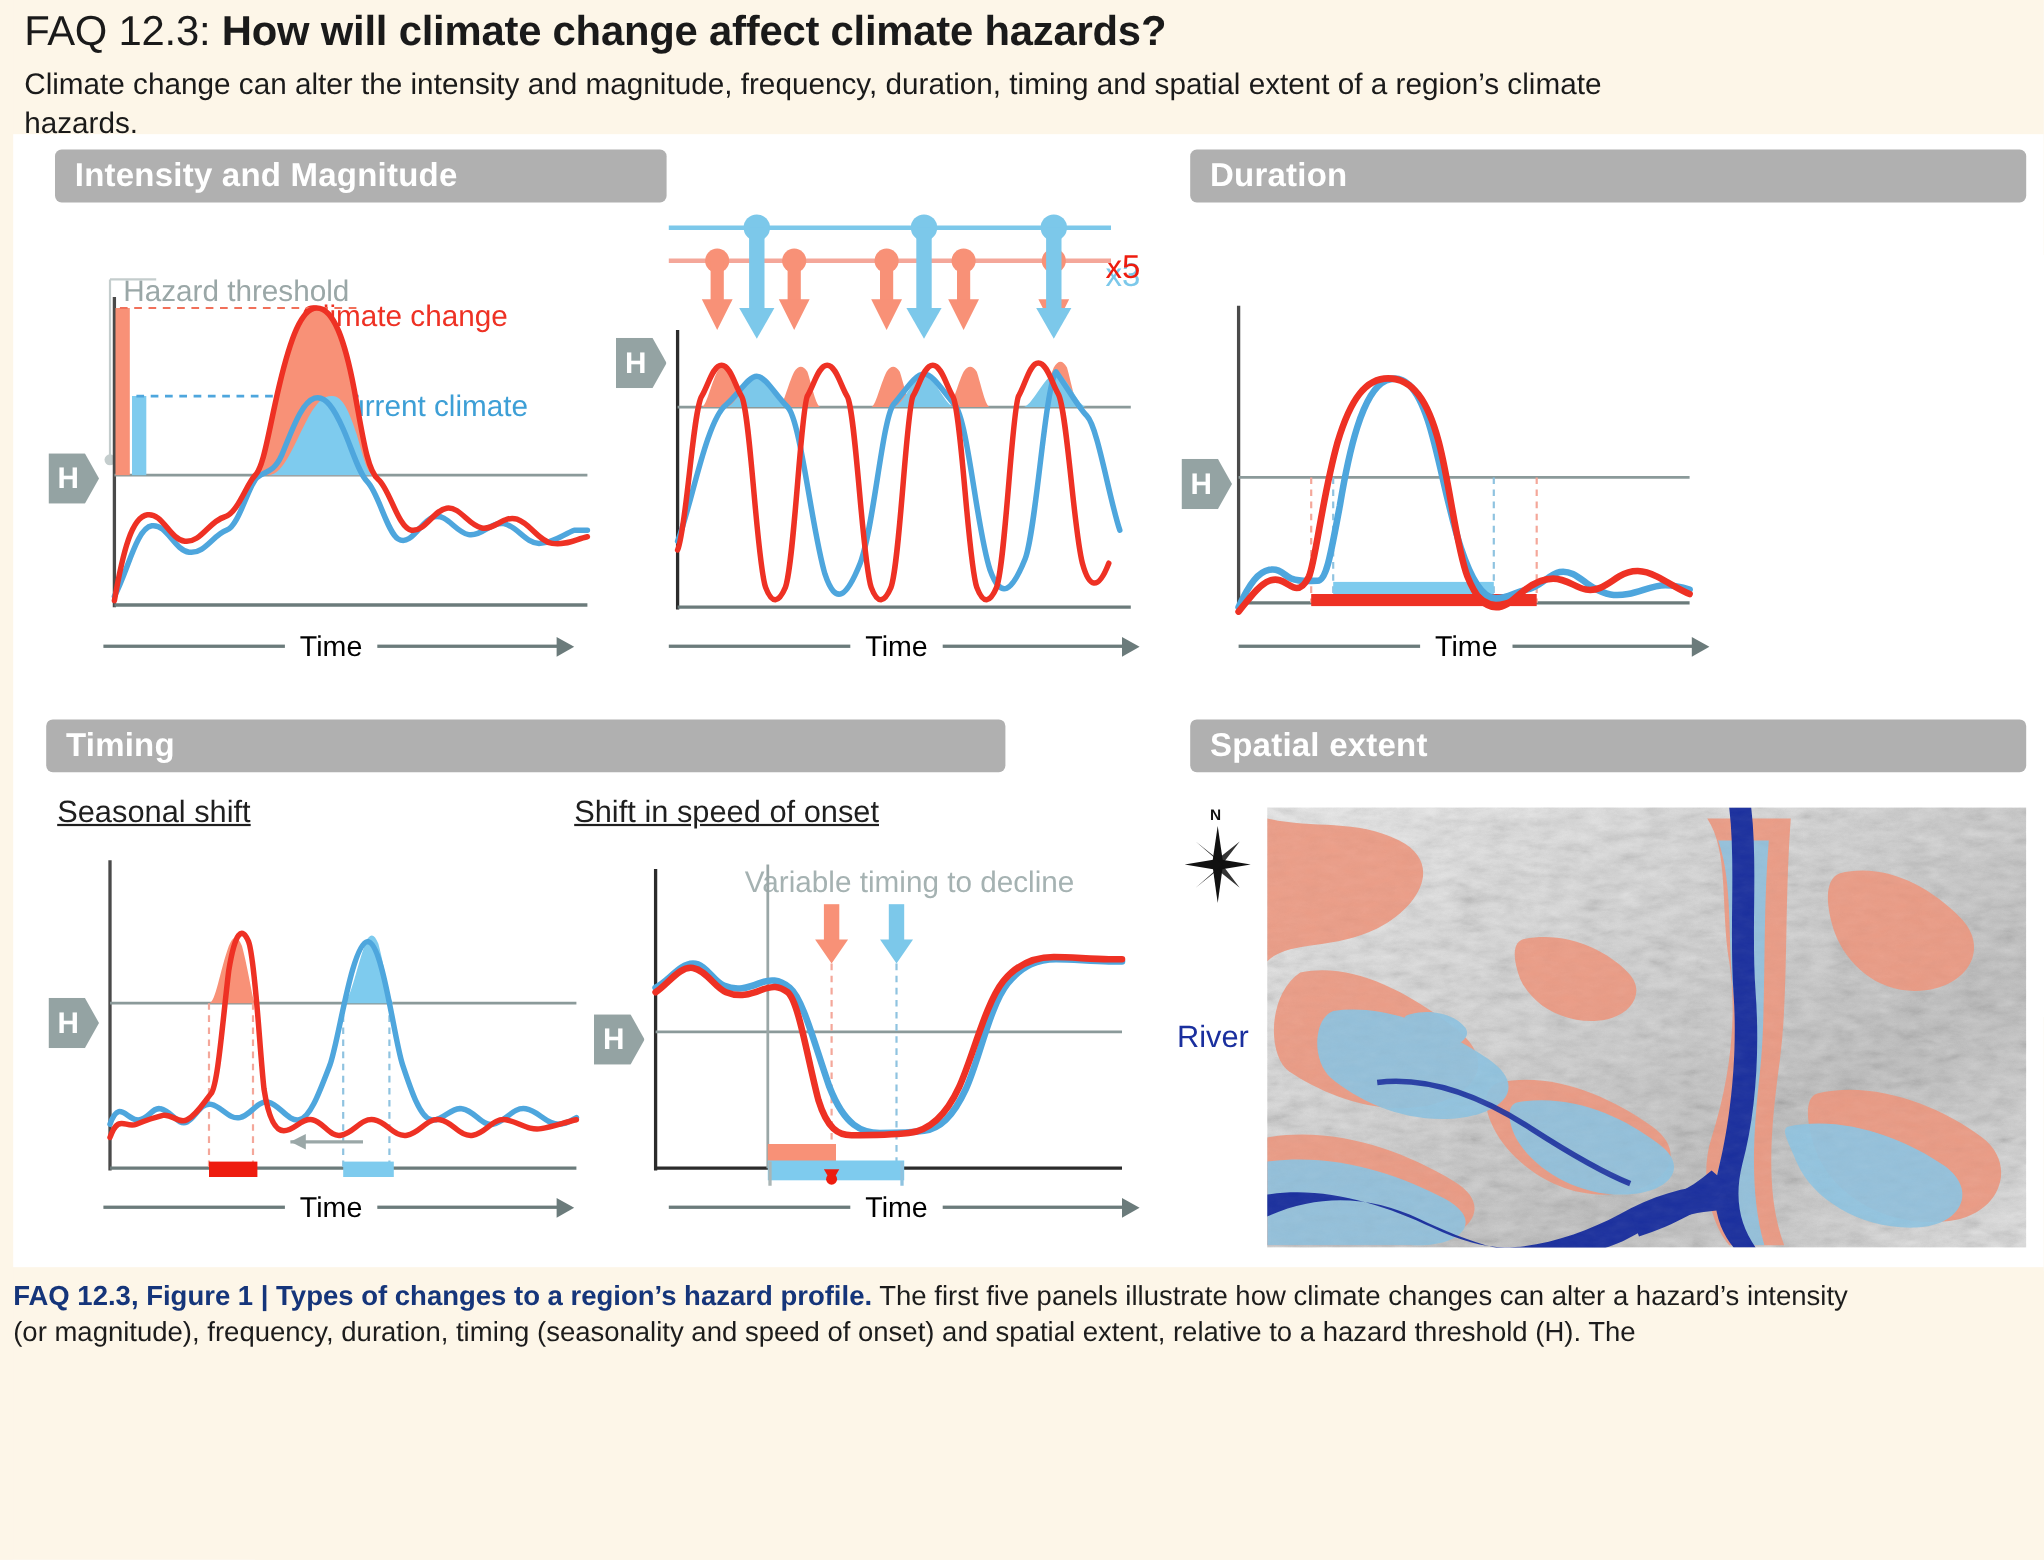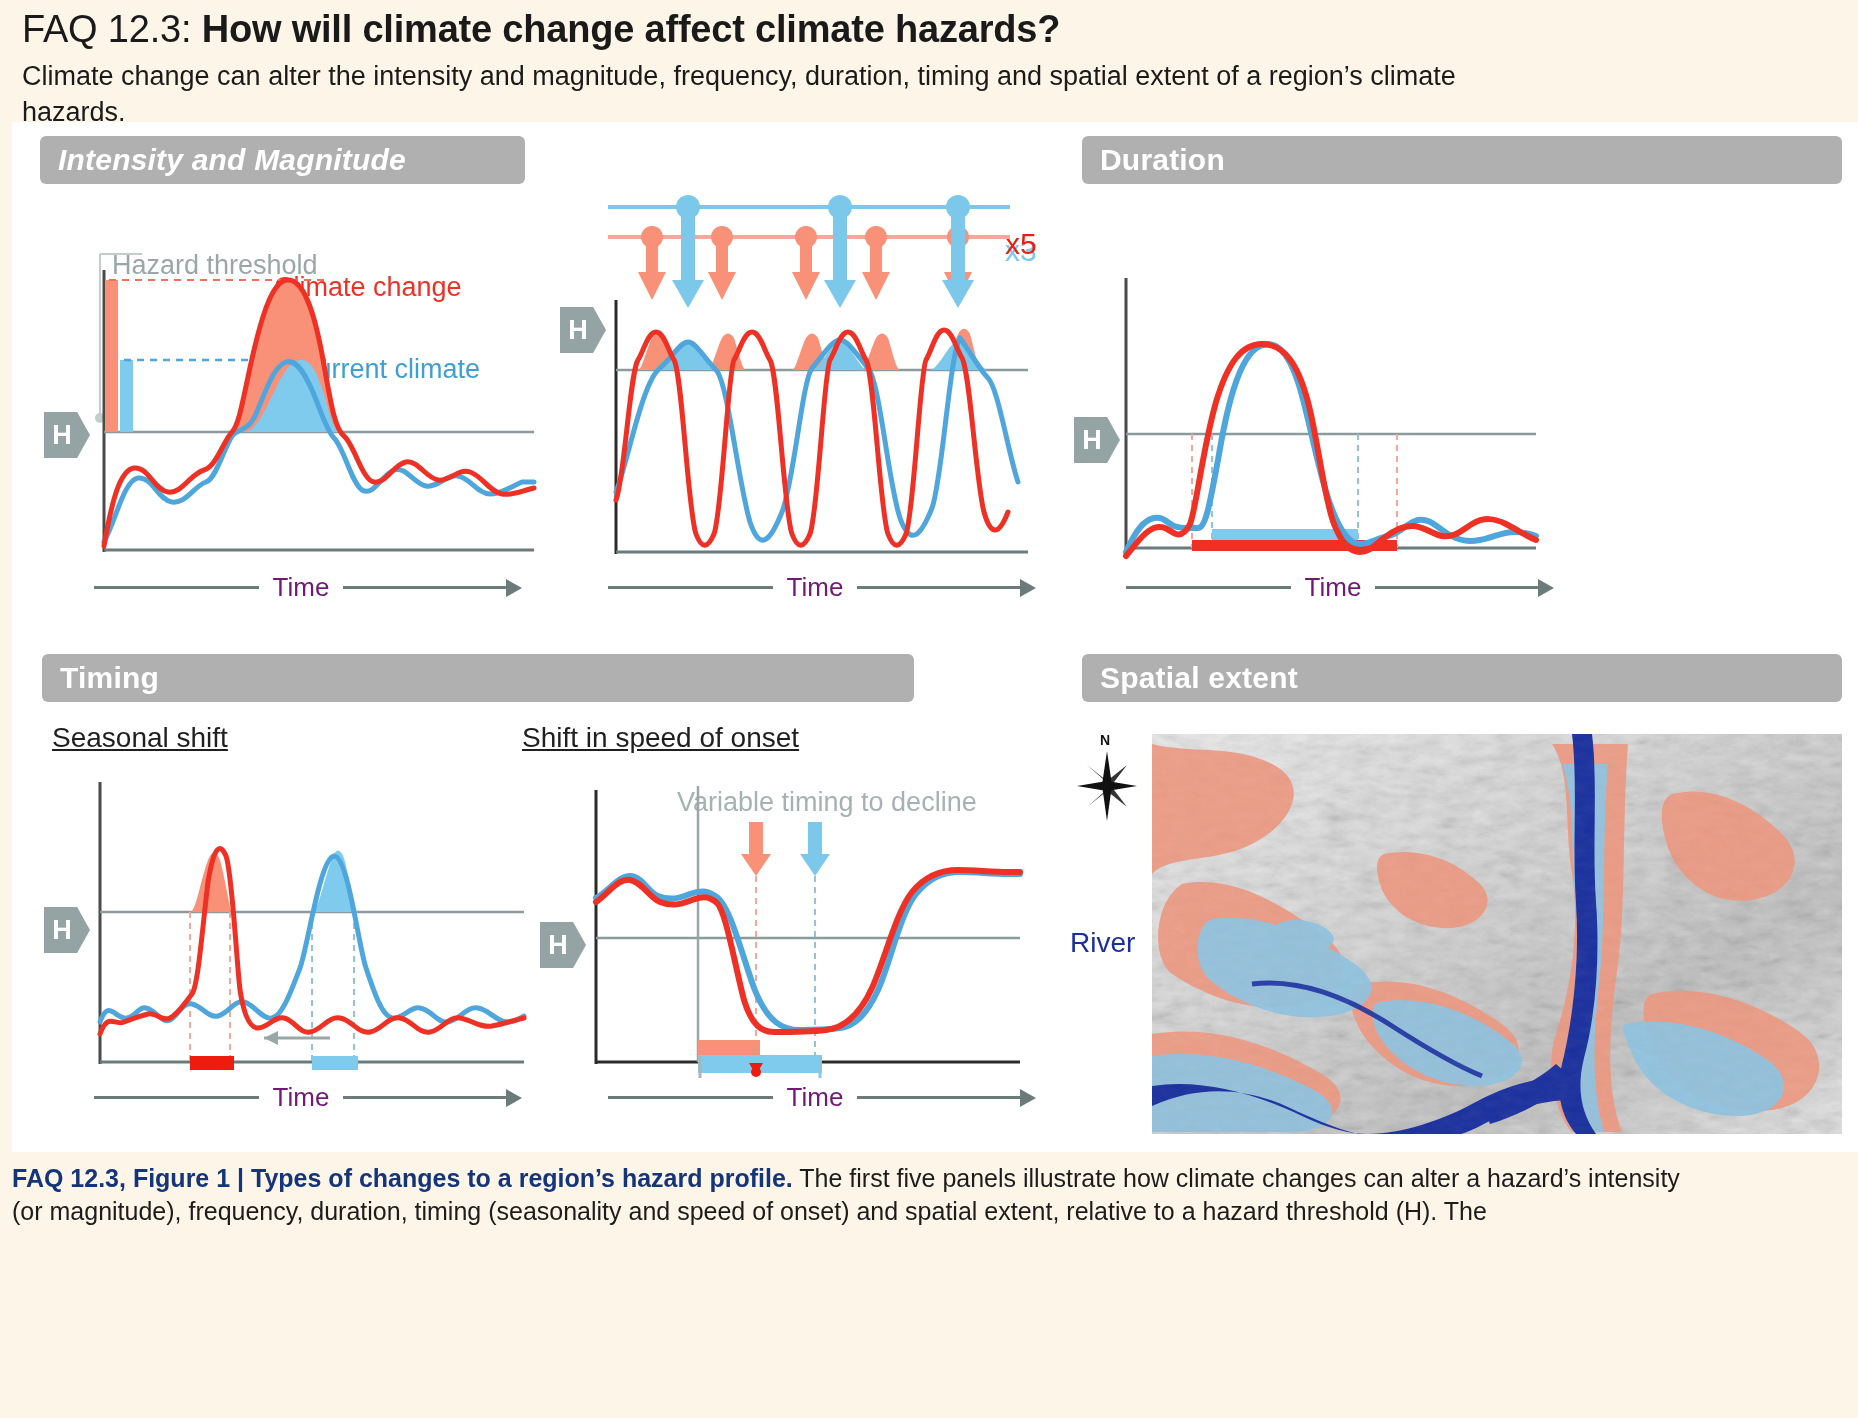--- a/index.html
+++ b/index.html
@@ -48,21 +48,21 @@
     font-size:27px; font-weight:700;
     display:flex; align-items:center; justify-content:center;
     background:#94a3a3;
     clip-path: polygon(0 0, 72% 0, 100% 50%, 72% 100%, 0 100%);
     padding-right:10px;
   }
 
   .axis-time {
     position:absolute;
     display:flex; align-items:center;
-    color:#701a75; font-size:26px;
+    color:#000000; font-size:26px;
   }
   .axis-time .ln { height:3px; background:#6b7b7b; }
   .axis-time .lbl { padding:0 14px; }
   .axis-time .arw {
     width:0;height:0;border-top:9px solid transparent;border-bottom:9px solid transparent;
     border-left:16px solid #6b7b7b; margin-left:-2px;
   }
 
   .lgd { position:absolute; font-size:27px; font-weight:400; }
   .lgd.cc { color:#ee3124; }
@@ -92,21 +92,21 @@
 <div class="header">
   <div class="faq-title">
     <span class="q-label">FAQ 12.3:</span>
     <span class="q-text">How will climate change affect climate hazards?</span>
   </div>
   <div class="faq-sub">Climate change can alter the intensity and magnitude, frequency, duration, timing and spatial extent of a region’s climate hazards.</div>
 </div>
 
 <div class="figure-area">
 
-  <div class="panel-band" style="left:28px; top:14px; width:485px; height:48px;font-style:italic;">
+  <div class="panel-band" style="left:38px; top:14px; width:556px; height:48px;">
     <span>Intensity and Magnitude</span>
   </div>
 
   <div class="lgd thr" style="left:100px; top:128px;">Hazard threshold</div>
   <div class="lgd cc" style="left:262px; top:150px;">Climate change</div>
   <div class="lgd cur" style="left:285px; top:232px;">Current climate</div>
 
   <div class="hbadge" style="left:32px; top:290px;">H</div>
 
   <div class="plot" style="left:70px; top:120px;">

